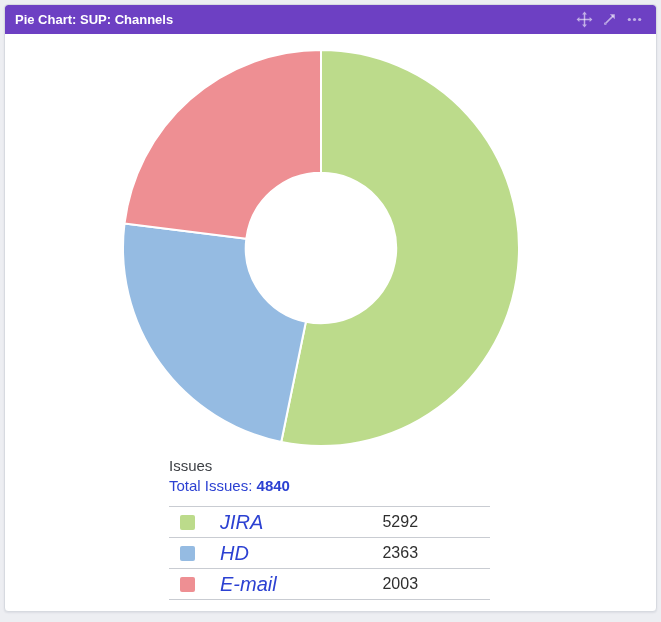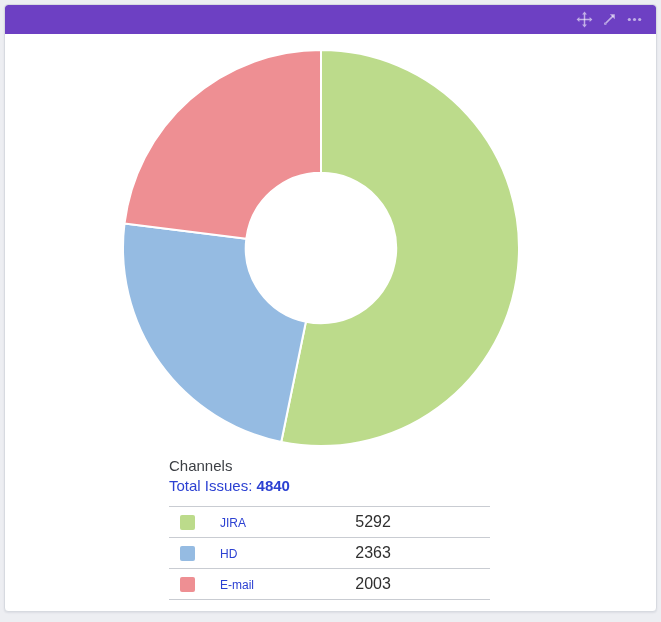--- a/index.html
+++ b/index.html
@@ -50,33 +50,34 @@
     border-bottom:1px solid #c9ccd2;
   }
   .legend-table tr { height:31px; border-top:1px solid #c9ccd2; }
   .swatch-cell { width:27px; padding-left:11px; }
   .swatch {
     display:block; width:15px; height:15px;
     border-radius:2px;
   }
   .label-cell { padding-left:12px; }
   .label-cell a {
-    color:var(--link,#2c41d2); font-size:12px; text-decoration:none; cursor:pointer;
+    color:var(--link,#2c41d2); font-size:20px; text-decoration:none; cursor:pointer;font-style:italic;
   }
   .value-cell {
     text-align:left; padding-right:7px;
     font-size:16px; color:#2f2f2f;
   }
 </style>
 </head>
 <body style="background: rgb(237, 238, 242);">
 
 <div class="card">
 
   <div class="gadget-header">
+    <span class="gadget-title">Pie Chart: SUP: Channels</span>
     <div class="header-icons">
       <svg class="hicon" viewBox="0 0 17 17">
         <line class="ln" x1="8.5" y1="3.2" x2="8.5" y2="13.8"></line>
         <line class="ln" x1="3.2" y1="8.5" x2="13.8" y2="8.5"></line>
         <polygon class="hd" points="8.5,0.6 6.1,3.4 10.9,3.4"></polygon>
         <polygon class="hd" points="8.5,16.4 6.1,13.6 10.9,13.6"></polygon>
         <polygon class="hd" points="0.6,8.5 3.4,6.1 3.4,10.9"></polygon>
         <polygon class="hd" points="16.4,8.5 13.6,6.1 13.6,10.9"></polygon>
       </svg>
       <svg class="hicon" viewBox="0 0 17 17">
@@ -92,21 +93,21 @@
     </div>
   </div>
 
   <svg class="chart-svg" id="donut" width="404" height="404" viewBox="0 0 404 404">
       <path d="M202.00 4.00 A198 198 0 1 1 162.24 395.97 L186.89 275.71 A75.24 75.24 0 1 0 202.00 126.76 Z" fill="#bcdb8b" stroke="#ffffff" stroke-width="2" stroke-linejoin="round"></path>
       <path d="M162.24 395.97 A198 198 0 0 1 5.53 177.42 L127.34 192.66 A75.24 75.24 0 0 0 186.89 275.71 Z" fill="#95bbe2" stroke="#ffffff" stroke-width="2" stroke-linejoin="round"></path>
       <path d="M5.53 177.42 A198 198 0 0 1 202.00 4.00 L202.00 126.76 A75.24 75.24 0 0 0 127.34 192.66 Z" fill="#ee8f93" stroke="#ffffff" stroke-width="2" stroke-linejoin="round"></path>
     </svg>
 
   <div class="summary">
-    <div class="group-label">Channels</div>
+    <div class="group-label">Issues</div>
     <div class="total-line">
       <span>Total Issues:</span>
       <span class="total-value">4840</span>
     </div>
   </div>
 
   <table class="legend-table">
     <tbody id="legend-body">
         <tr>
           <td class="swatch-cell">

